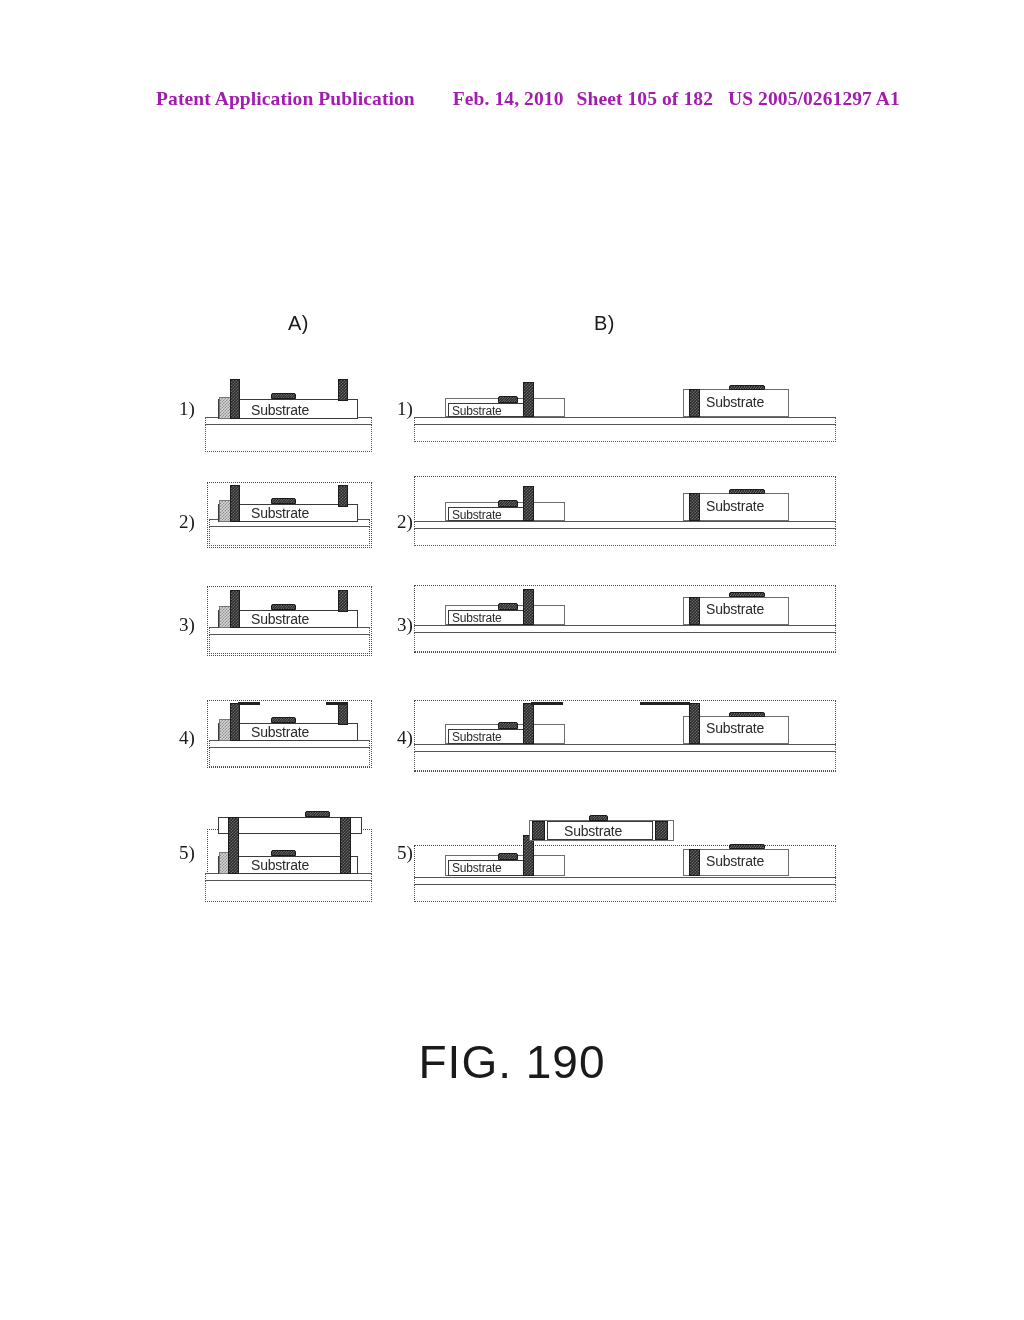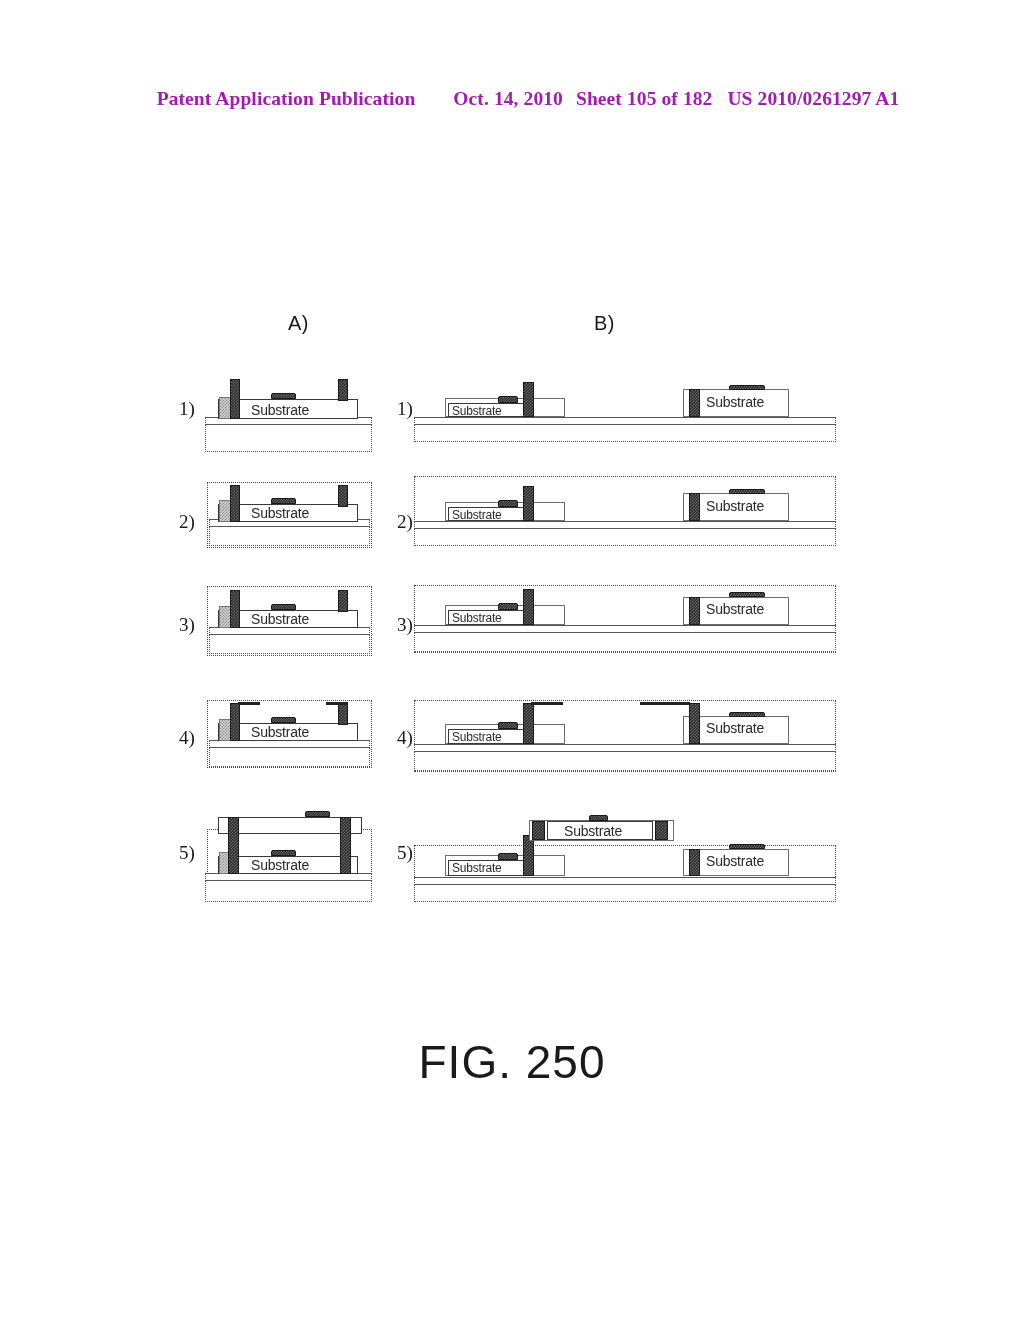--- a/index.html
+++ b/index.html
@@ -145,23 +145,23 @@
     font-size: 46px;
     color: #1a1a1a;
     letter-spacing: 1px;
   }
 </style>
 </head>
 <body>
 
 <div id="page-header">
   <span class="hdr-pub">Patent Application Publication</span>
-  <span class="hdr-date">Oct. 14, 2010</span>
+  <span class="hdr-date">Feb. 14, 2010</span>
   <span class="hdr-sheet">Sheet 105 of 182</span>
-  <span class="hdr-num">US 2010/0261297 A1</span>
+  <span class="hdr-num">US 2005/0261297 A1</span>
 </div>
 
 <div id="figure-canvas">
 
   <div class="col-label" style="left:288px; top:312px;">A)</div>
   <div class="col-label" style="left:594px; top:312px;">B)</div>
 
   <div class="row-label" style="left:179px; top:398px;">1)</div>
   <div>
     <div class="prim slab" style="left:205px; top:424px; width:167px; height:28px;"></div>
@@ -318,13 +318,13 @@
     <div class="prim die-light" style="left:529px; top:820px; width:145px; height:21px;"></div>
     <div class="prim pillar" style="left:532px; top:821px; width:13px; height:19px;"></div>
     <div class="prim pillar" style="left:655px; top:821px; width:13px; height:19px;"></div>
     <div class="prim die" style="left:547px; top:821px; width:106px; height:19px;"></div>
     <div class="prim bump" style="left:589px; top:815px; width:19px; height:6px;"></div>
     <div class="die-text" style="left:564px; top:824px; font-size:14px;">Substrate</div>
   </div>
 
 </div>
 
-<div id="fig-caption">FIG. 250</div>
+<div id="fig-caption">FIG. 190</div>
 
 </body></html>

